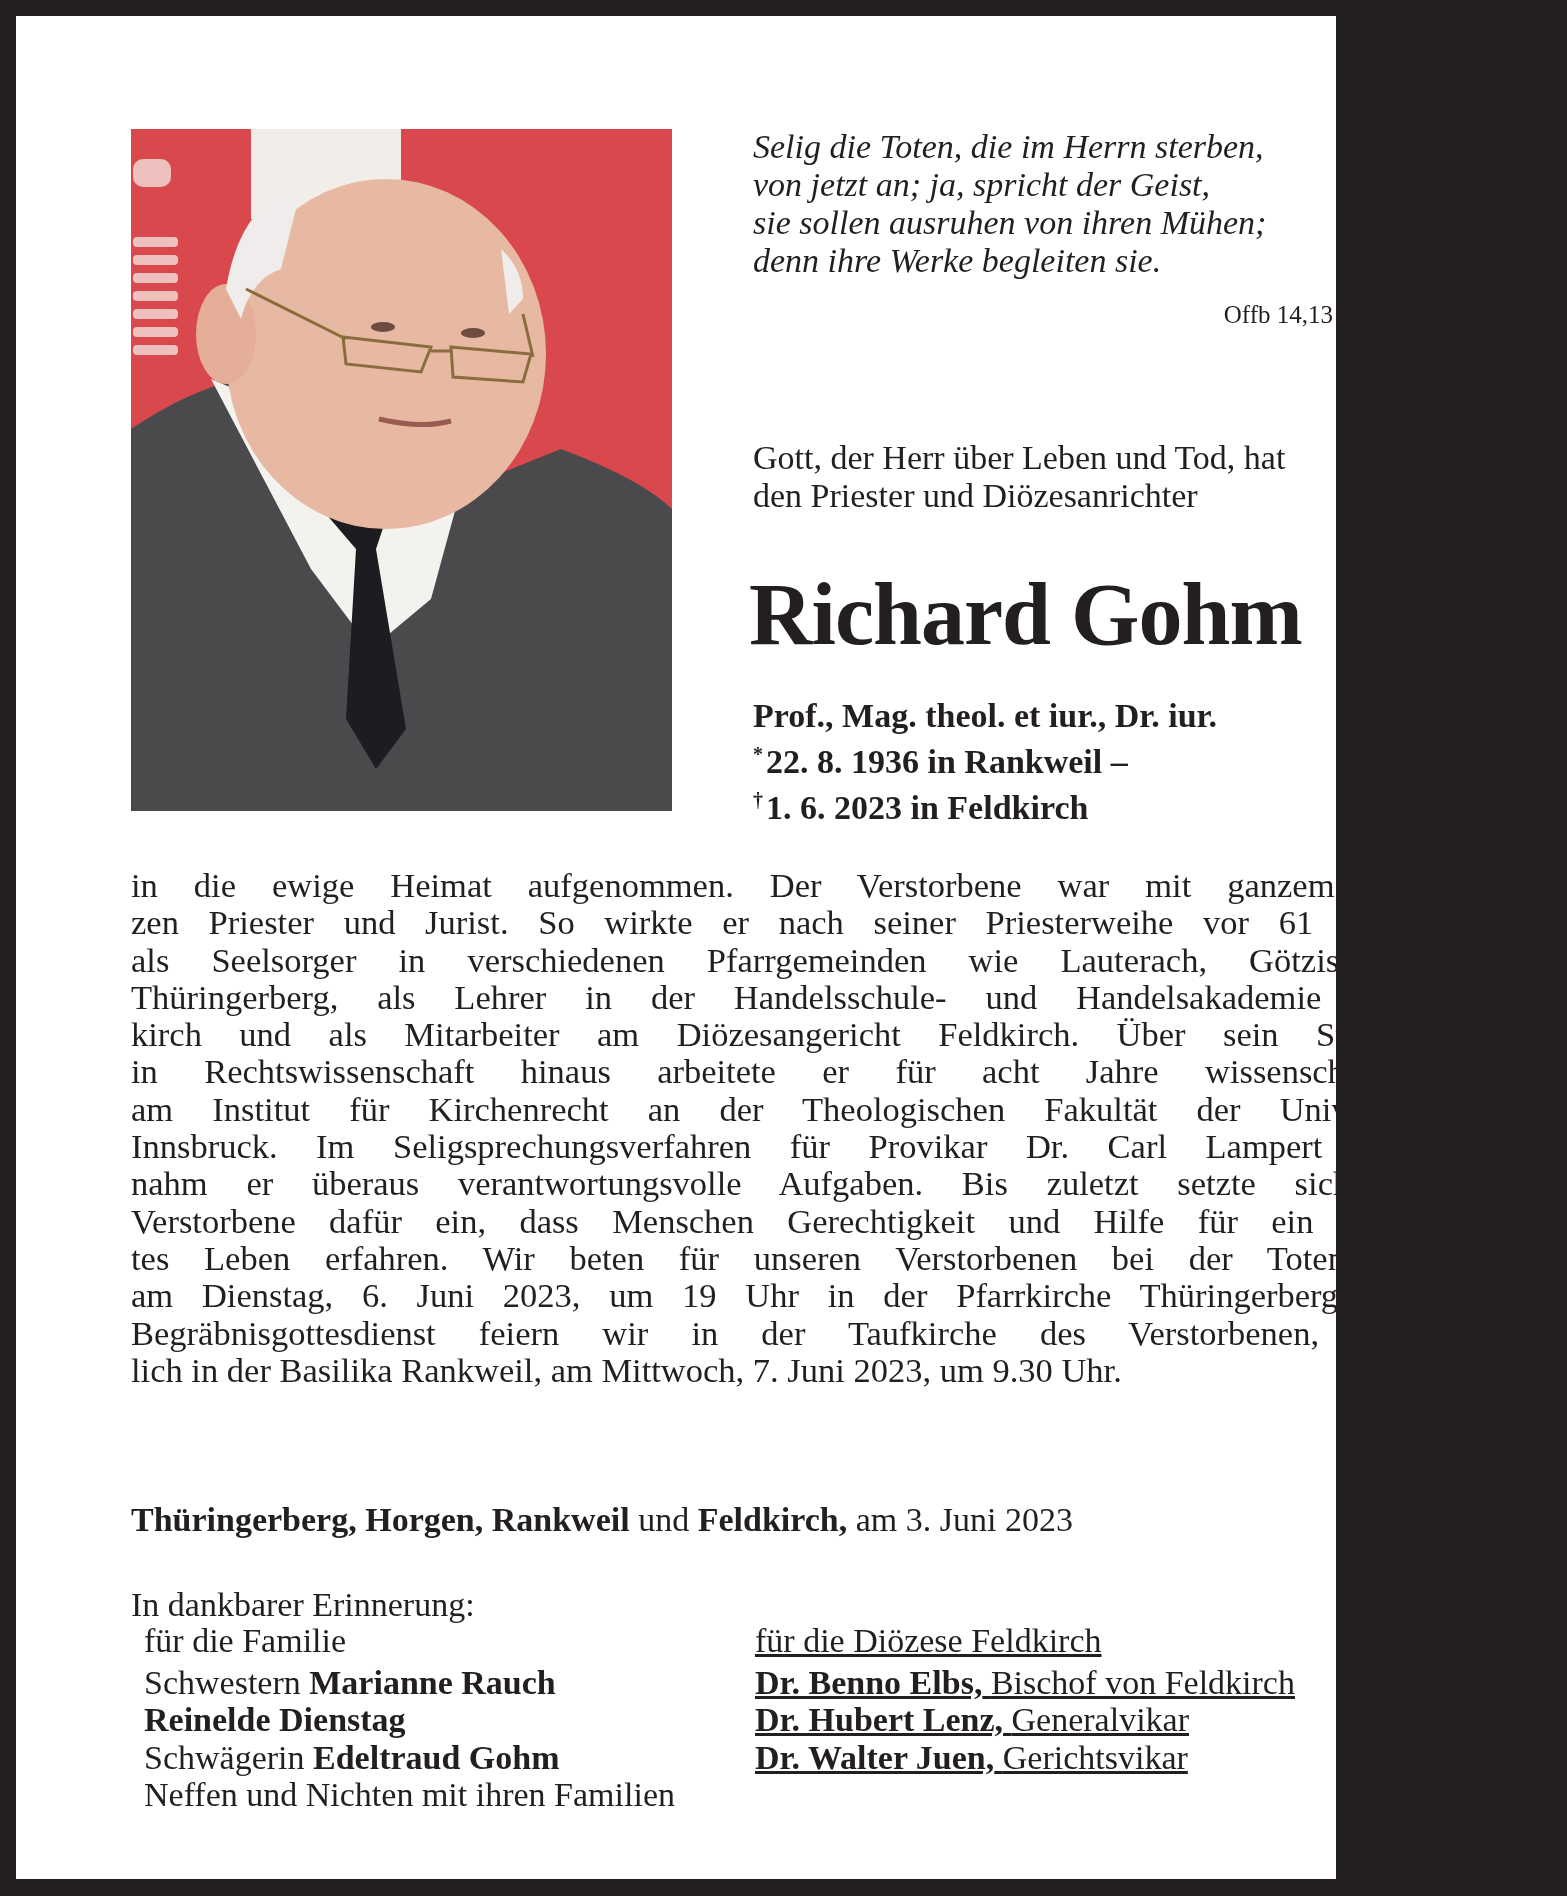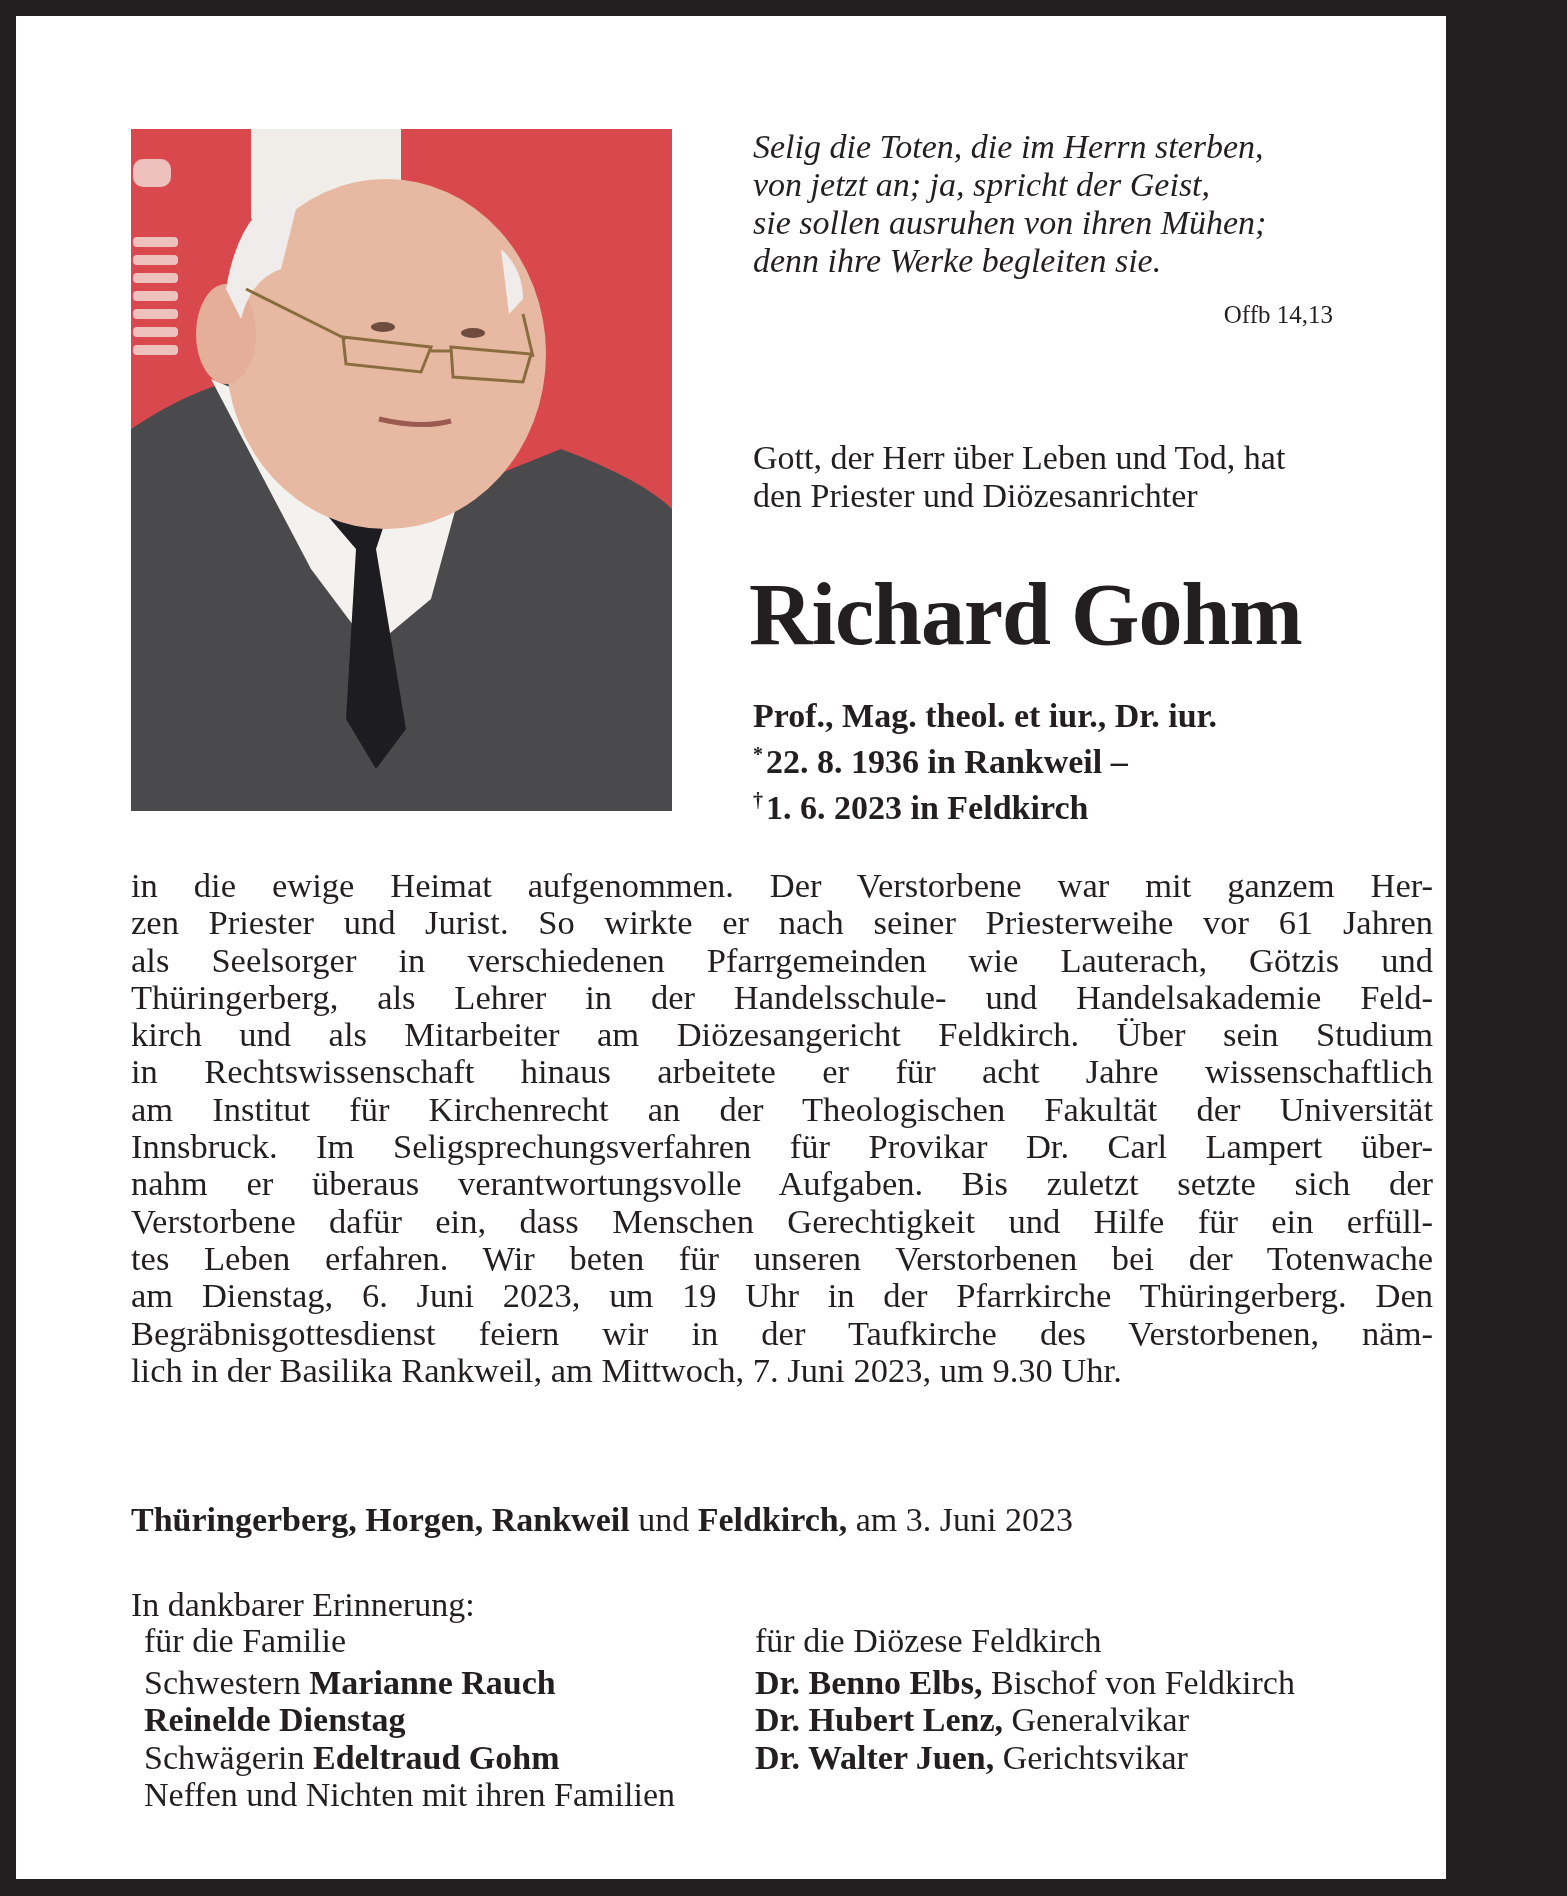--- a/index.html
+++ b/index.html
@@ -7,21 +7,21 @@
     width: 1567px; height: 1896px;
     background: #231f20;
     position: relative;
     overflow: hidden;
     font-family: "Liberation Serif", "DejaVu Serif", serif;
     color: #231f20;
   }
   .page {
     position: absolute;
     left: 16px; top: 16px;
-    width: 1430px; height: 1863px;
+    width: 1320px; height: 1863px;
     background: #ffffff;
   }
   .photo {
     position: absolute;
     left: 115px; top: 113px;
     width: 541px; height: 682px;
     overflow: hidden;
     background: #d8484c;
   }
   .photo svg { display: block; width: 100%; height: 100%; }
@@ -106,20 +106,21 @@
     position: absolute;
     left: 115px; top: 1606px;
     font-size: 34px;
     line-height: 37.5px;
   }
   .col-right {
     position: absolute;
     left: 726px; top: 1606px;
     font-size: 34px;
     line-height: 37.5px;
+    text-decoration: underline;
   }
   .col-left .line, .col-right .line { display: block; white-space: nowrap; margin-left: 13px; }
   .gap-row { display: block; height: 4px; }
   b { font-weight: bold; }
 </style>
 </head>
 <body>
 
 <div class="page">
 

